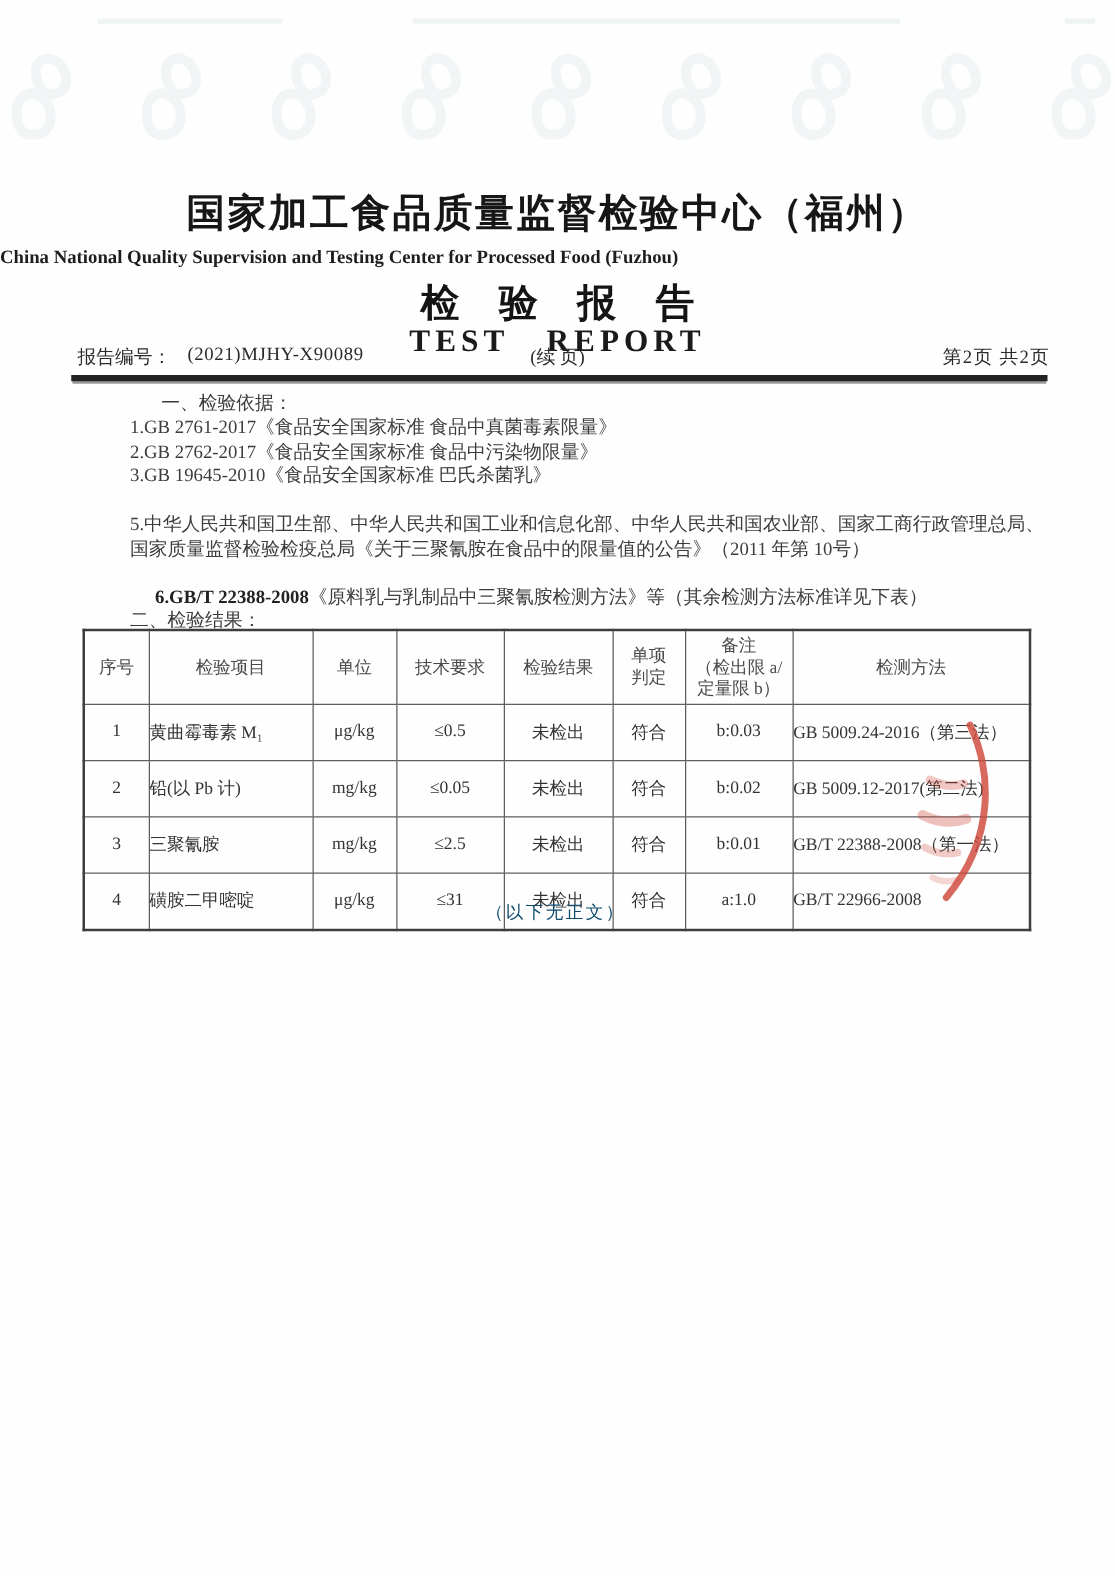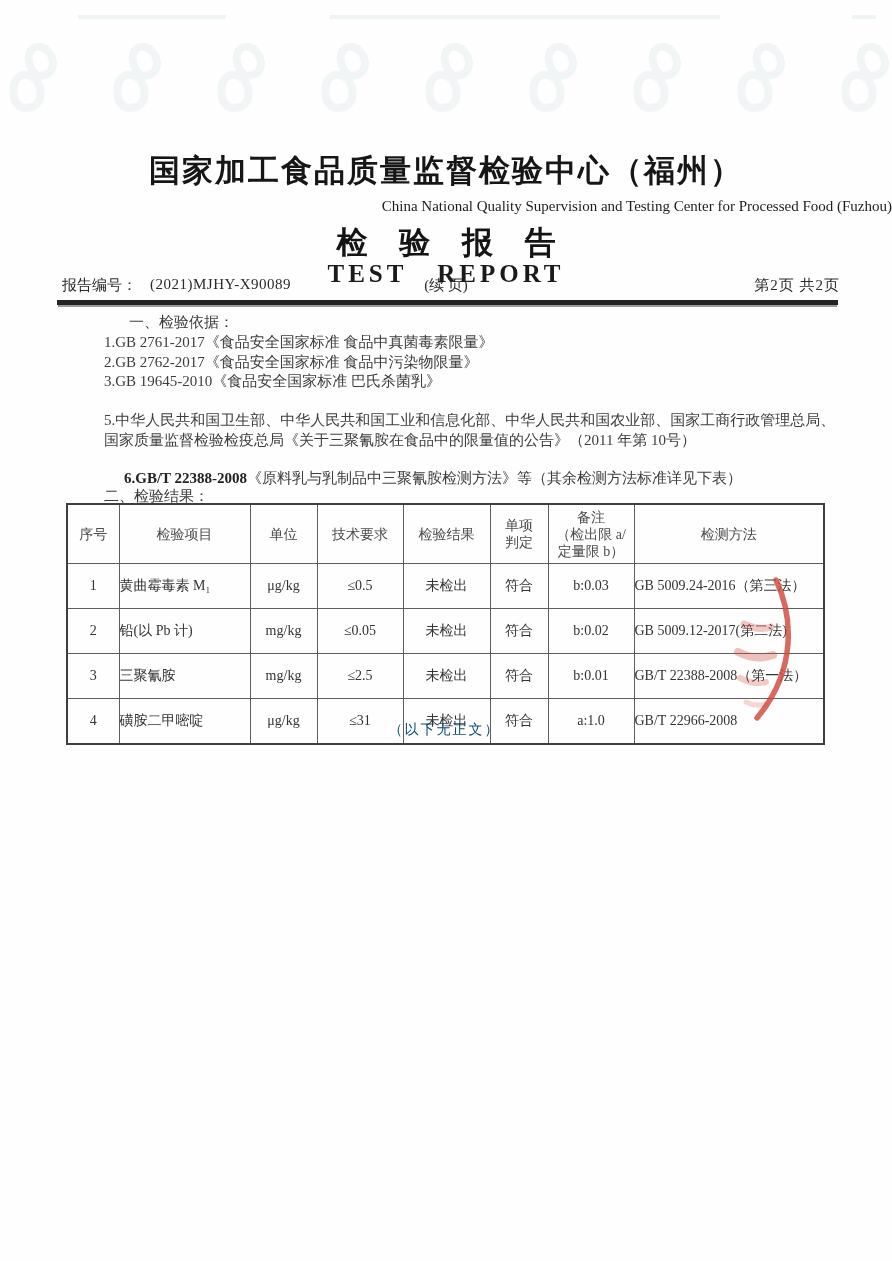--- a/index.html
+++ b/index.html
@@ -11,22 +11,22 @@
   }
   
   .smudge{position:absolute;top:15px;height:4px;background:#eef3f3;}
   .wm{position:absolute;top:40px;width:36px;height:74px;transform:rotate(14deg);opacity:.9;}
   .wm::before,.wm::after{content:"";position:absolute;border:8px solid #f0f5f5;border-radius:55% 65% 55% 50%;}
   .wm::before{width:15px;height:21px;left:9px;top:0;transform:rotate(-32deg);}
   .wm::after{width:19px;height:25px;left:1px;top:31px;transform:rotate(-18deg);}
   
   .t-cn{position:absolute;top:150px;left:0;width:100%;text-align:center;
         font-size:31px;font-weight:bold;letter-spacing:2px;color:#161616;}
-  .t-en{position:absolute;top:198px;left:0;width:100%;text-align:right;
-        font-size:15px;font-weight:normal;color:#1d1d1d;}
+  .t-en{position:absolute;top:198px;left:0;width:100%;text-align:left;
+        font-size:15px;font-weight:bold;color:#1d1d1d;}
   .t-rep{position:absolute;top:222px;left:0;width:100%;text-align:center;
         font-size:31px;font-weight:bold;word-spacing:24px;color:#141414;}
   .t-repen{position:absolute;top:260px;left:0;width:100%;text-align:center;
         font-size:25px;font-weight:bold;letter-spacing:4px;word-spacing:20px;color:#1a1a1a;}
   .meta{position:absolute;top:276px;left:0;width:100%;height:22px;font-size:15px;color:#2a2a2a;}
   .meta .lbl{position:absolute;left:62px;}
   .meta .val{position:absolute;left:150px;letter-spacing:.5px;font-family:Liberation Serif, serif;}
   .meta .cont{position:absolute;left:0;width:100%;text-align:center;}
   .meta .pg{position:absolute;right:52px;letter-spacing:1px;}
   .rule{position:absolute;top:300px;left:57px;width:781px;height:5px;background:#242424;

